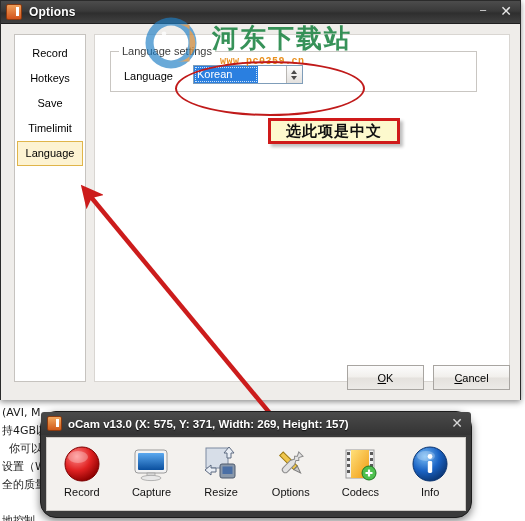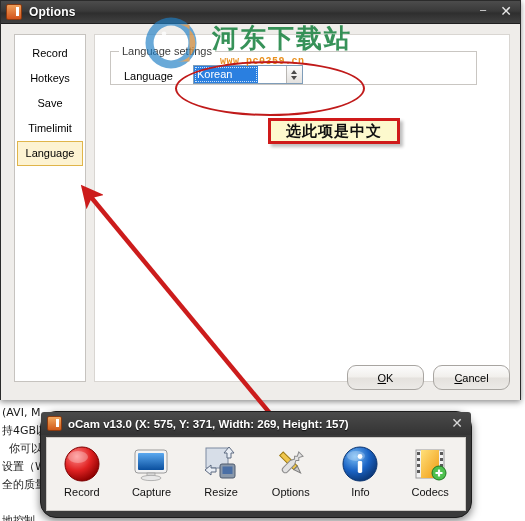--- a/index.html
+++ b/index.html
@@ -138,21 +138,21 @@
     border: 1px solid #d9d6d2;
     box-sizing: border-box;
   }
 
   
   #group-language {
     position: absolute;
     left: 15px;
     top: 16px;
     width: 367px;
-    height: 34px;
+    height: 41px;
     border: 1px solid #c9c6c2;
     box-sizing: border-box;
   }
   #group-legend {
     position: absolute;
     left: 8px;
     top: -7px;
     background: #ffffff;
     padding: 0 3px;
     font-size: 11px;
@@ -211,21 +211,21 @@
     position: absolute;
     right: 10px;
     bottom: 10px;
     display: flex;
     gap: 9px;
   }
   .dlg-btn {
     width: 75px;
     height: 23px;
     border: 1px solid #a8a5a1;
-    border-radius: 9px;
+    border-radius: 0;
     background: linear-gradient(to bottom,#fcfcfc 0%,#f1efec 48%,#e4e1dd 52%,#eceae7 100%);
     font-size: 11px;
     color: #000;
     display: flex;
     align-items: center;
     justify-content: center;
     cursor: default;
   }
   .dlg-btn u { text-decoration: underline; }
 
@@ -544,39 +544,20 @@
           <g transform="rotate(-45 20 20)">
             <rect x="18" y="6" width="5" height="20" fill="#efc64d" stroke="#9c7a10"></rect>
             <path d="M18 26 h5 l-2.5 7 z" fill="#c9c9c9" stroke="#7a7a7a"></path>
           </g>
           <g transform="rotate(45 20 20)">
             <path d="M17 6 l2 4 l-2 2 l2 2 l-2 4 v10 a3 3 0 0 0 6 0 V18 l-2 -4 l2 -2 l-2 -2 l2 -4 z" fill="#e2e2e2" stroke="#8b8b8b"></path>
           </g>
         </svg>
       </div>
       <div class="tlabel">Options</div>
-    </div>
-
-    <div class="tool">
-      <div class="glyph">
-        <svg width="40" height="40" viewBox="0 0 40 40">
-          <defs>
-            <radialGradient id="gInfo" cx="35%" cy="28%" r="78%">
-              <stop offset="0%" stop-color="#79bdf5"></stop>
-              <stop offset="55%" stop-color="#1a63c4"></stop>
-              <stop offset="100%" stop-color="#0a3470"></stop>
-            </radialGradient>
-          </defs>
-          <circle cx="20" cy="20" r="17" fill="url(#gInfo)" stroke="#0a3470"></circle>
-          <ellipse cx="16" cy="12" rx="9" ry="5" fill="#ffffff" opacity=".25"></ellipse>
-          <circle cx="20" cy="12.5" r="2.4" fill="#ffffff"></circle>
-          <rect x="17.8" y="17" width="4.4" height="12" rx="1.4" fill="#ffffff"></rect>
-        </svg>
-      </div>
-      <div class="tlabel">Info</div>
     </div>
 
     <div class="tool">
       <div class="glyph">
         <svg width="40" height="40" viewBox="0 0 40 40">
           <defs>
             <linearGradient id="gFilm" x1="0" y1="0" x2="1" y2="1">
               <stop offset="0%" stop-color="#ffe07a"></stop>
               <stop offset="100%" stop-color="#f09a12"></stop>
             </linearGradient>
@@ -593,14 +574,33 @@
             <rect x="30" y="20" width="3" height="3"></rect>
               <rect x="30" y="26" width="3" height="3"></rect>
           </g>
           <circle cx="29" cy="29" r="7" fill="#4fc04f" stroke="#217a21"></circle>
           <path d="M29 25.5 v7 M25.5 29 h7" stroke="#ffffff" stroke-width="2.2"></path>
         </svg>
       </div>
       <div class="tlabel">Codecs</div>
     </div>
 
+    <div class="tool">
+      <div class="glyph">
+        <svg width="40" height="40" viewBox="0 0 40 40">
+          <defs>
+            <radialGradient id="gInfo" cx="35%" cy="28%" r="78%">
+              <stop offset="0%" stop-color="#79bdf5"></stop>
+              <stop offset="55%" stop-color="#1a63c4"></stop>
+              <stop offset="100%" stop-color="#0a3470"></stop>
+            </radialGradient>
+          </defs>
+          <circle cx="20" cy="20" r="17" fill="url(#gInfo)" stroke="#0a3470"></circle>
+          <ellipse cx="16" cy="12" rx="9" ry="5" fill="#ffffff" opacity=".25"></ellipse>
+          <circle cx="20" cy="12.5" r="2.4" fill="#ffffff"></circle>
+          <rect x="17.8" y="17" width="4.4" height="12" rx="1.4" fill="#ffffff"></rect>
+        </svg>
+      </div>
+      <div class="tlabel">Info</div>
+    </div>
+
   </div>
 </div>
 
 </body></html>

